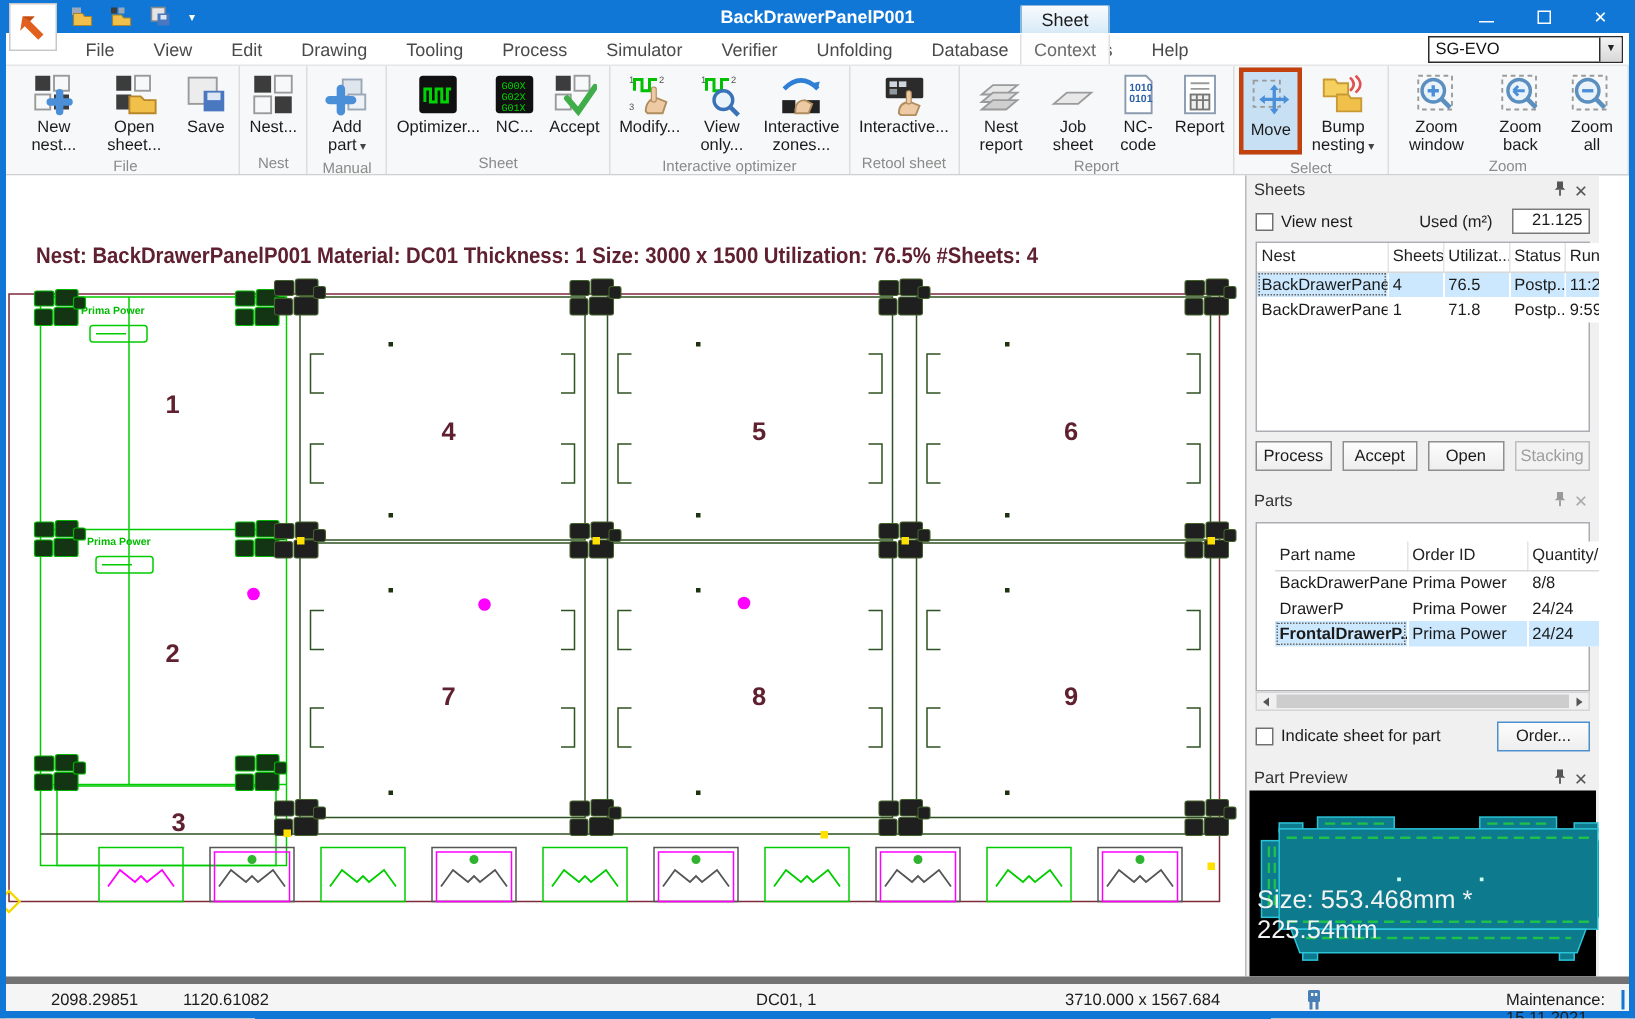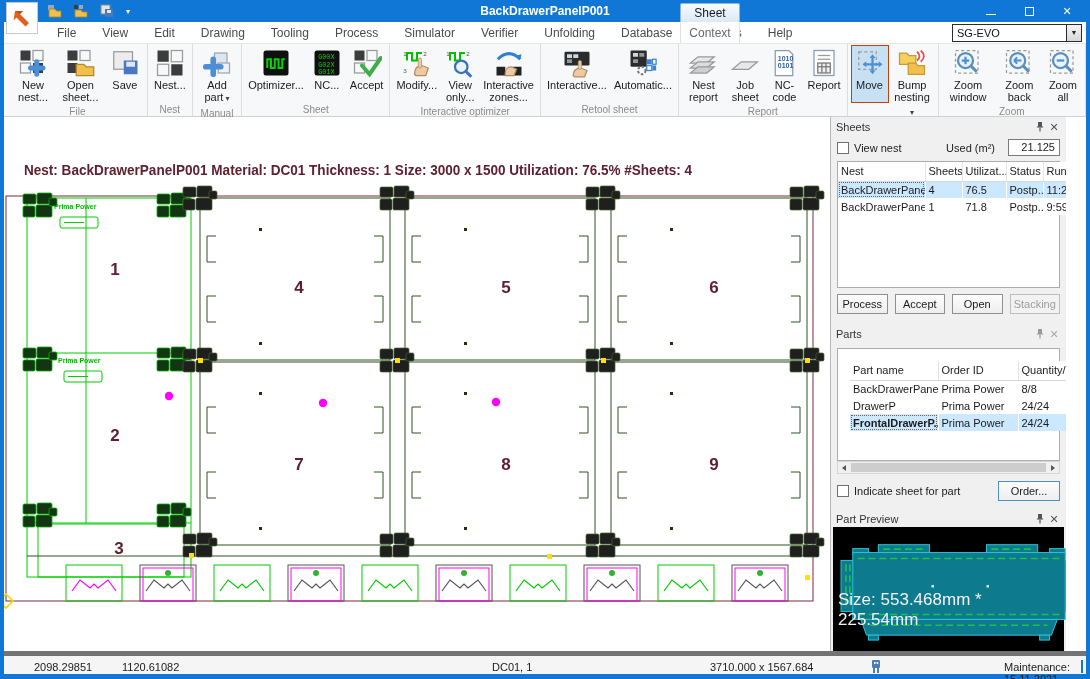--- a/index.html
+++ b/index.html
@@ -42,21 +42,21 @@
                       border-left:1px solid #2b2b2b; text-align:center; font-size:7px; line-height:16px; color:#222;}
   .machine-select .dd::after{content:"\25BC";}
   
   .ribbon{height:73px; background:#f7f8f9; border-bottom:1px solid #d0d0d0; display:flex; padding-left:4px;}
   .rgroup{display:flex; flex-direction:column; border-right:1px solid #dddddd; padding:1px 3px 0;}
   .rbuttons{flex:1; display:flex; align-items:flex-start; justify-content:center; gap:1px;}
   .rbtn{display:flex; flex-direction:column; align-items:center; padding:1px 2px; border:1px solid transparent;
         font-size:11px; color:#1b1b1b; text-align:center; line-height:12px; cursor:default; min-height:58px;}
   .rbtn .ricon{width:32px; height:32px; display:flex; align-items:center; justify-content:center;}
   .rbtn .rtext{max-width:62px;}
-  .rbtn.selected{background:#c7e0f4; border:1px solid #c2410c;}
+  .rbtn.selected{background:#c7e0f4; border:3px solid #c2410c;}
   .rbtn .arrow::after{content:" \25BE"; font-size:8px; color:#444;}
   .rlabel{font-size:10px; color:#8a8a8a; text-align:center; height:14px; line-height:13px; white-space:nowrap;}
   
   .main{display:flex; height:534px;}
   .canvas{position:relative; width:826px; background:#fff; overflow:hidden;}
   .sidebar{width:236px; background:#f0f0f0; border-left:1px solid #b9b9b9; font-size:11px; color:#1b1b1b;
            display:flex; flex-direction:column; overflow:hidden;}
   .panel-head{height:18px; display:flex; align-items:center; padding:2px 5px 0; color:#333;}
   .panel-head .ph-title{flex:1;}
   .panel-head .ph-ico{width:14px; text-align:center; color:#555; cursor:default;}
@@ -334,36 +334,20 @@
                 <rect x="2" y="3" width="20" height="11" rx="1" fill="#2b2b2b"></rect>
                 <rect x="4" y="5" width="4" height="3" fill="#cfd6de"></rect>
                 <rect x="9" y="5" width="4" height="3" fill="#cfd6de"></rect>
                 <rect x="4" y="9" width="4" height="3" fill="#8f979f"></rect>
                 <path d="M9 22c0-4 2-6 6-6l5 2-2 5h-8z" fill="#edc9a4" stroke="#b08d5f"></path>
                 <rect x="13" y="10" width="2.6" height="7" rx="1.2" fill="#edc9a4" stroke="#b08d5f" stroke-width="0.6"></rect>
               </svg>
             </span>
           <span class="rtext">Interactive...</span>
         </div>
-        <div class="rbtn">
-          <span class="ricon">
-              <svg width="30" height="30" viewBox="0 0 24 24">
-                <rect x="2" y="2" width="13" height="13" rx="1" fill="#2b2b2b"></rect>
-                <rect x="4" y="4" width="4" height="3" fill="#cfd6de"></rect>
-                <rect x="9" y="4" width="4" height="3" fill="#8f979f"></rect>
-                <rect x="4" y="9" width="4" height="3" fill="#8f979f"></rect>
-                <circle cx="11" cy="18" r="3" fill="none" stroke="#777" stroke-width="1.6" stroke-dasharray="2 1.4"></circle>
-                <rect x="15" y="9" width="4" height="4" fill="#3b82d8"></rect>
-                <rect x="19.5" y="9" width="3" height="4" fill="none" stroke="#3b82d8"></rect>
-                <rect x="15" y="14" width="4" height="4" fill="none" stroke="#3b82d8"></rect>
-                <rect x="19.5" y="14" width="3" height="4" fill="#3b82d8"></rect>
-              </svg>
-            </span>
-          <span class="rtext">Automatic...</span>
-        </div>
       </div>
       <div class="rlabel">Retool sheet</div>
     </div>
 
     <div class="rgroup">
       <div class="rbuttons">
         <div class="rbtn">
           <span class="ricon">
               <svg width="30" height="30" viewBox="0 0 24 24">
                 <path d="M2 12l6-5h13l-6 5z" fill="#e8e8e8" stroke="#9a9a9a"></path>
@@ -885,21 +869,21 @@
           <rect x="156" y="59" width="2.5" height="2.5" fill="#cfe"></rect>
         </svg>
         <div class="preview-size">Size: 553.468mm * 225.54mm</div>
       </div>
     </div>
   </div>
 
   <div class="statusbar">
     <span class="sb" style="left:30px;">2098.29851</span>
     <span class="sb" style="left:118px;">1120.61082</span>
-    <span class="sb" style="left:488px;">DC01, 1</span>
+    <span class="sb" style="left:500px;">DC01, 1</span>
     <span class="sb" style="left:706px;">3710.000 x 1567.684</span>
     <span class="sb" style="left:866px; top:3px;">
       <svg width="12" height="15" viewBox="0 0 12 15">
           <rect x="2" y="1" width="8" height="8" rx="1" fill="#4a7fb5"></rect>
           <rect x="4" y="3" width="1.6" height="2" fill="#fff"></rect>
           <rect x="6.6" y="3" width="1.6" height="2" fill="#fff"></rect>
           <rect x="3" y="9" width="2" height="5" fill="#4a7fb5"></rect>
           <rect x="7" y="9" width="2" height="5" fill="#4a7fb5"></rect>
         </svg></span>
     <span class="sb" style="left:1000px;">Maintenance: 15.11.2021</span>

